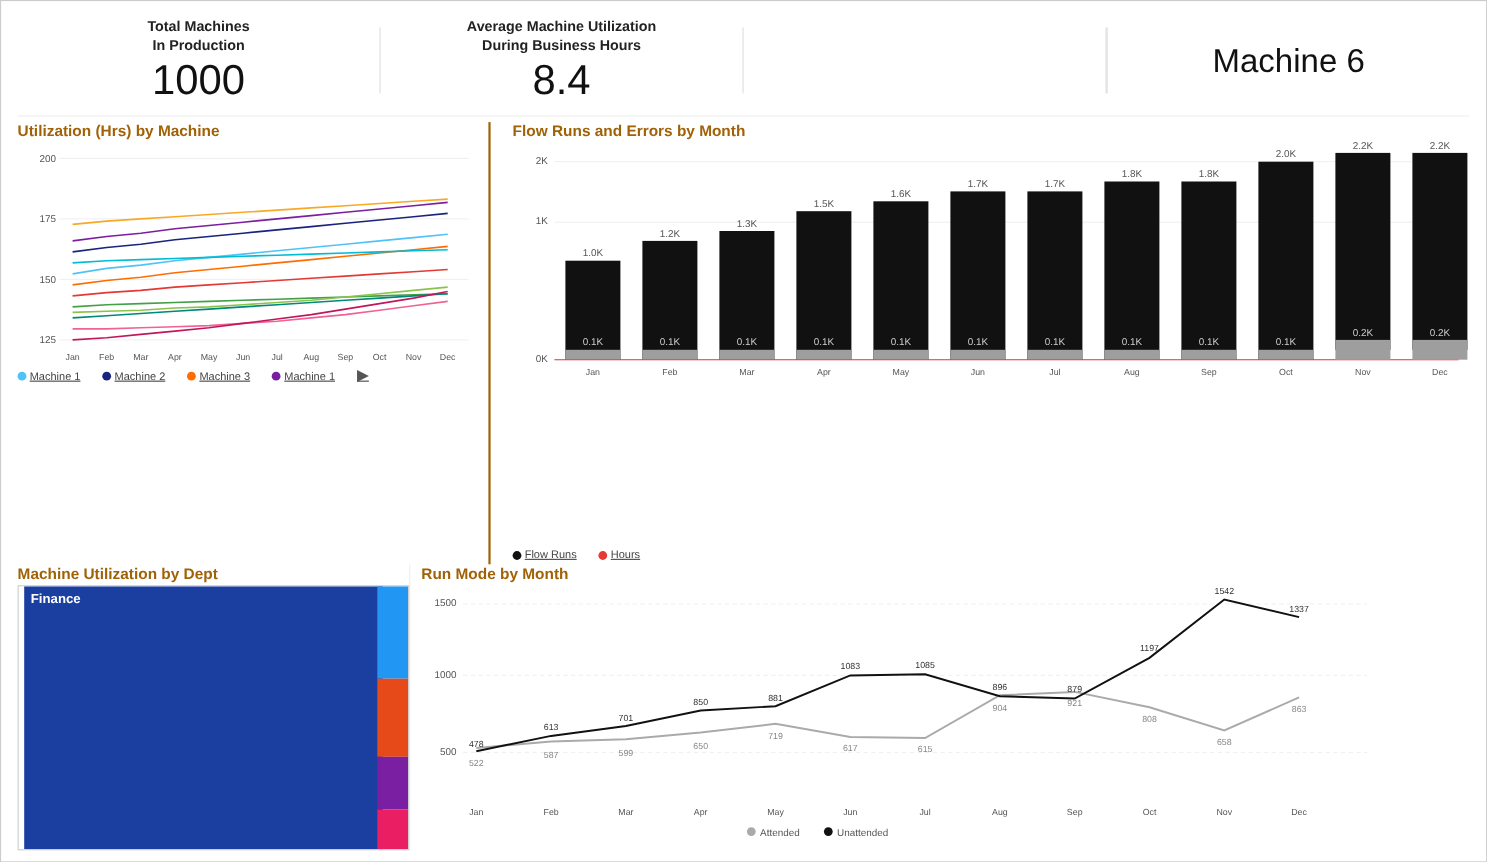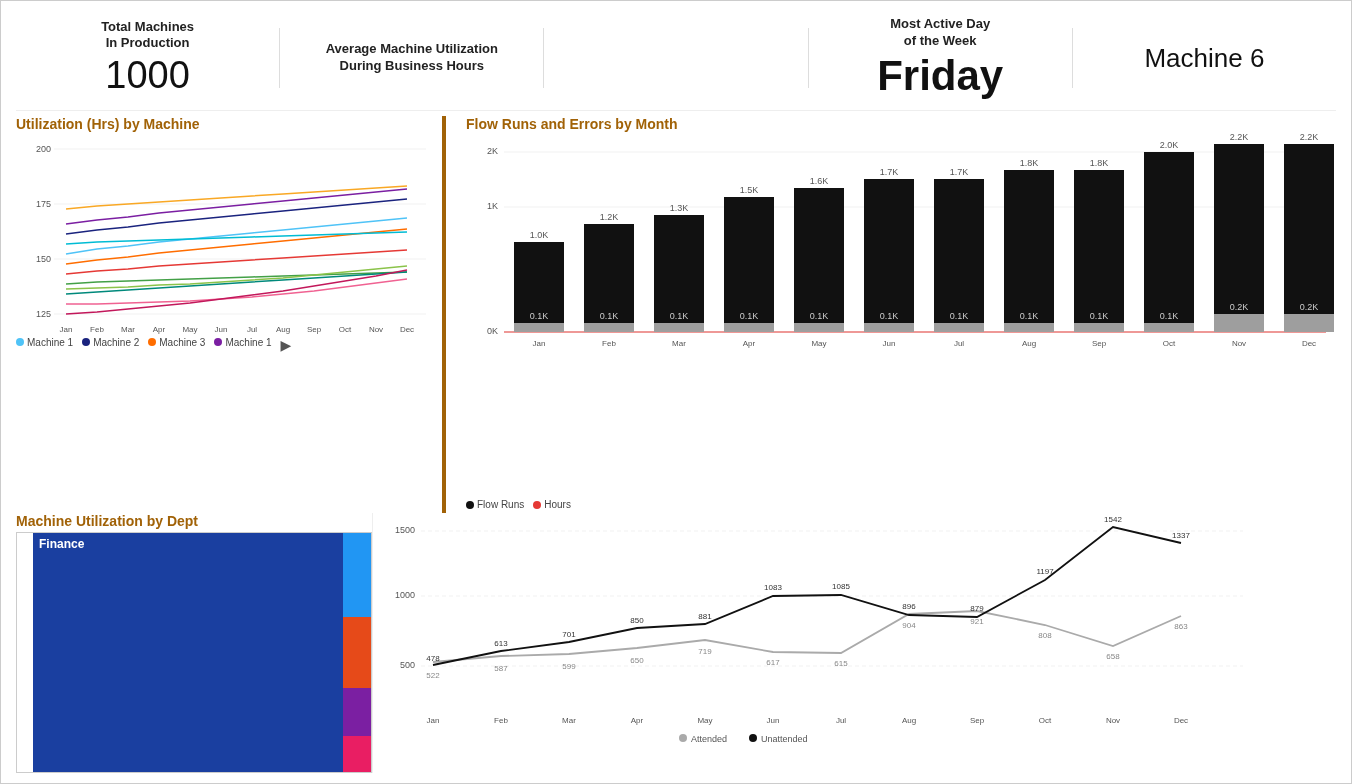--- a/index.html
+++ b/index.html
@@ -40,21 +40,21 @@
       font-size: 38px;
       font-weight: 300;
       color: #111;
       margin-top: 2px;
     }
     .kpi-value-large {
       font-size: 42px;
       font-weight: 700;
     }
     .kpi-value-medium {
-      font-size: 26px;
+      font-size: 30px;
       font-weight: 400;
     }
     .kpi-divider {
       width: 1px;
       height: 60px;
       background: #ddd;
     }
 
     
     .charts-row {
@@ -64,46 +64,47 @@
     }
     .chart-left {
       width: 430px;
       display: flex;
       flex-direction: column;
     }
     .chart-right {
       flex: 1;
       display: flex;
       flex-direction: column;
-      border-left: 4px solid #a16207;
+      border-left: 2px solid #a16207;
       padding-left: 20px;
     }
     .chart-title {
       font-size: 14px;
       font-weight: 700;
       color: #a16207;
       margin-bottom: 2px;
     }
 
     
     .line-chart-area {
       width: 100%;
       height: 200px;
       position: relative;
     }
 
     
     .legend {
       display: flex;
-      gap: 9px;
+      gap: 20px;
       font-size: 10px;
       color: #444;
-      align-items: flex-start;
+      align-items: flex-end;
       flex-wrap: wrap;
       padding: 3px 0;
+      text-decoration: underline;
     }
     .legend-item {
       display: flex;
       align-items: center;
       gap: 3px;
     }
     .legend-dot {
       width: 8px;
       height: 8px;
       border-radius: 50%;
@@ -135,21 +136,21 @@
 
     
     .treemap-container {
       flex: 1;
       position: relative;
       border: 1px solid #ccc;
       overflow: hidden;
     }
     .treemap-finance {
       position: absolute;
-      top: 0; left: 16px;
+      top: 0; left: 5px;
       width: 92%;
       height: 100%;
       background: #1a3fa0;
       display: flex;
       align-items: flex-start;
       padding: 4px 6px;
     }
     .treemap-finance-label {
       color: white;
       font-size: 12px;
@@ -202,29 +203,26 @@
 <div class="dashboard">
 
   <div class="kpi-row">
     <div class="kpi-item">
       <div class="kpi-title">Total Machines<br>In Production</div>
       <div class="kpi-value">1000</div>
     </div>
     <div class="kpi-divider"></div>
     <div class="kpi-item">
       <div class="kpi-title">Average Machine Utilization<br>During Business Hours</div>
+      <div class="kpi-value">8.4</div>
     </div>
     <div class="kpi-divider"></div>
     <div class="kpi-item">
     </div>
     <div class="kpi-divider"></div>
-    <div class="kpi-item">
-      <div class="kpi-title">Most Active Day<br>of the Week</div>
-      <div class="kpi-value kpi-value-large">Friday</div>
-    </div>
     <div class="kpi-divider"></div>
     <div class="kpi-item">
       <div class="kpi-value kpi-value-medium">Machine 6</div>
     </div>
   </div>
 
   <div class="charts-row">
 
     <div class="chart-left">
       <div class="chart-title">Utilization (Hrs) by Machine</div>
@@ -418,20 +416,21 @@
         <div class="treemap-side">
           <div class="treemap-side-blue"></div>
           <div class="treemap-side-orange"></div>
           <div class="treemap-side-purple"></div>
           <div class="treemap-side-pink"></div>
         </div>
       </div>
     </div>
 
     <div class="bottom-right">
+      <div class="chart-title" style="margin-bottom:2px;">Run Mode by Month</div>
       <div class="run-mode-area">
         <svg width="870" height="230">
 
           <text transform="rotate(-90,12,115)" x="0" y="0" font-size="9" fill="#555" text-anchor="middle">Attended and Unattended</text>
 
           <text x="32" y="20" font-size="9" fill="#555" text-anchor="end">1500</text>
           <text x="32" y="85" font-size="9" fill="#555" text-anchor="end">1000</text>
           <text x="32" y="155" font-size="9" fill="#555" text-anchor="end">500</text>
 
           <line x1="38" y1="18" x2="860" y2="18" stroke="#e0e0e0" stroke-width="0.5" stroke-dasharray="4,3"></line>

